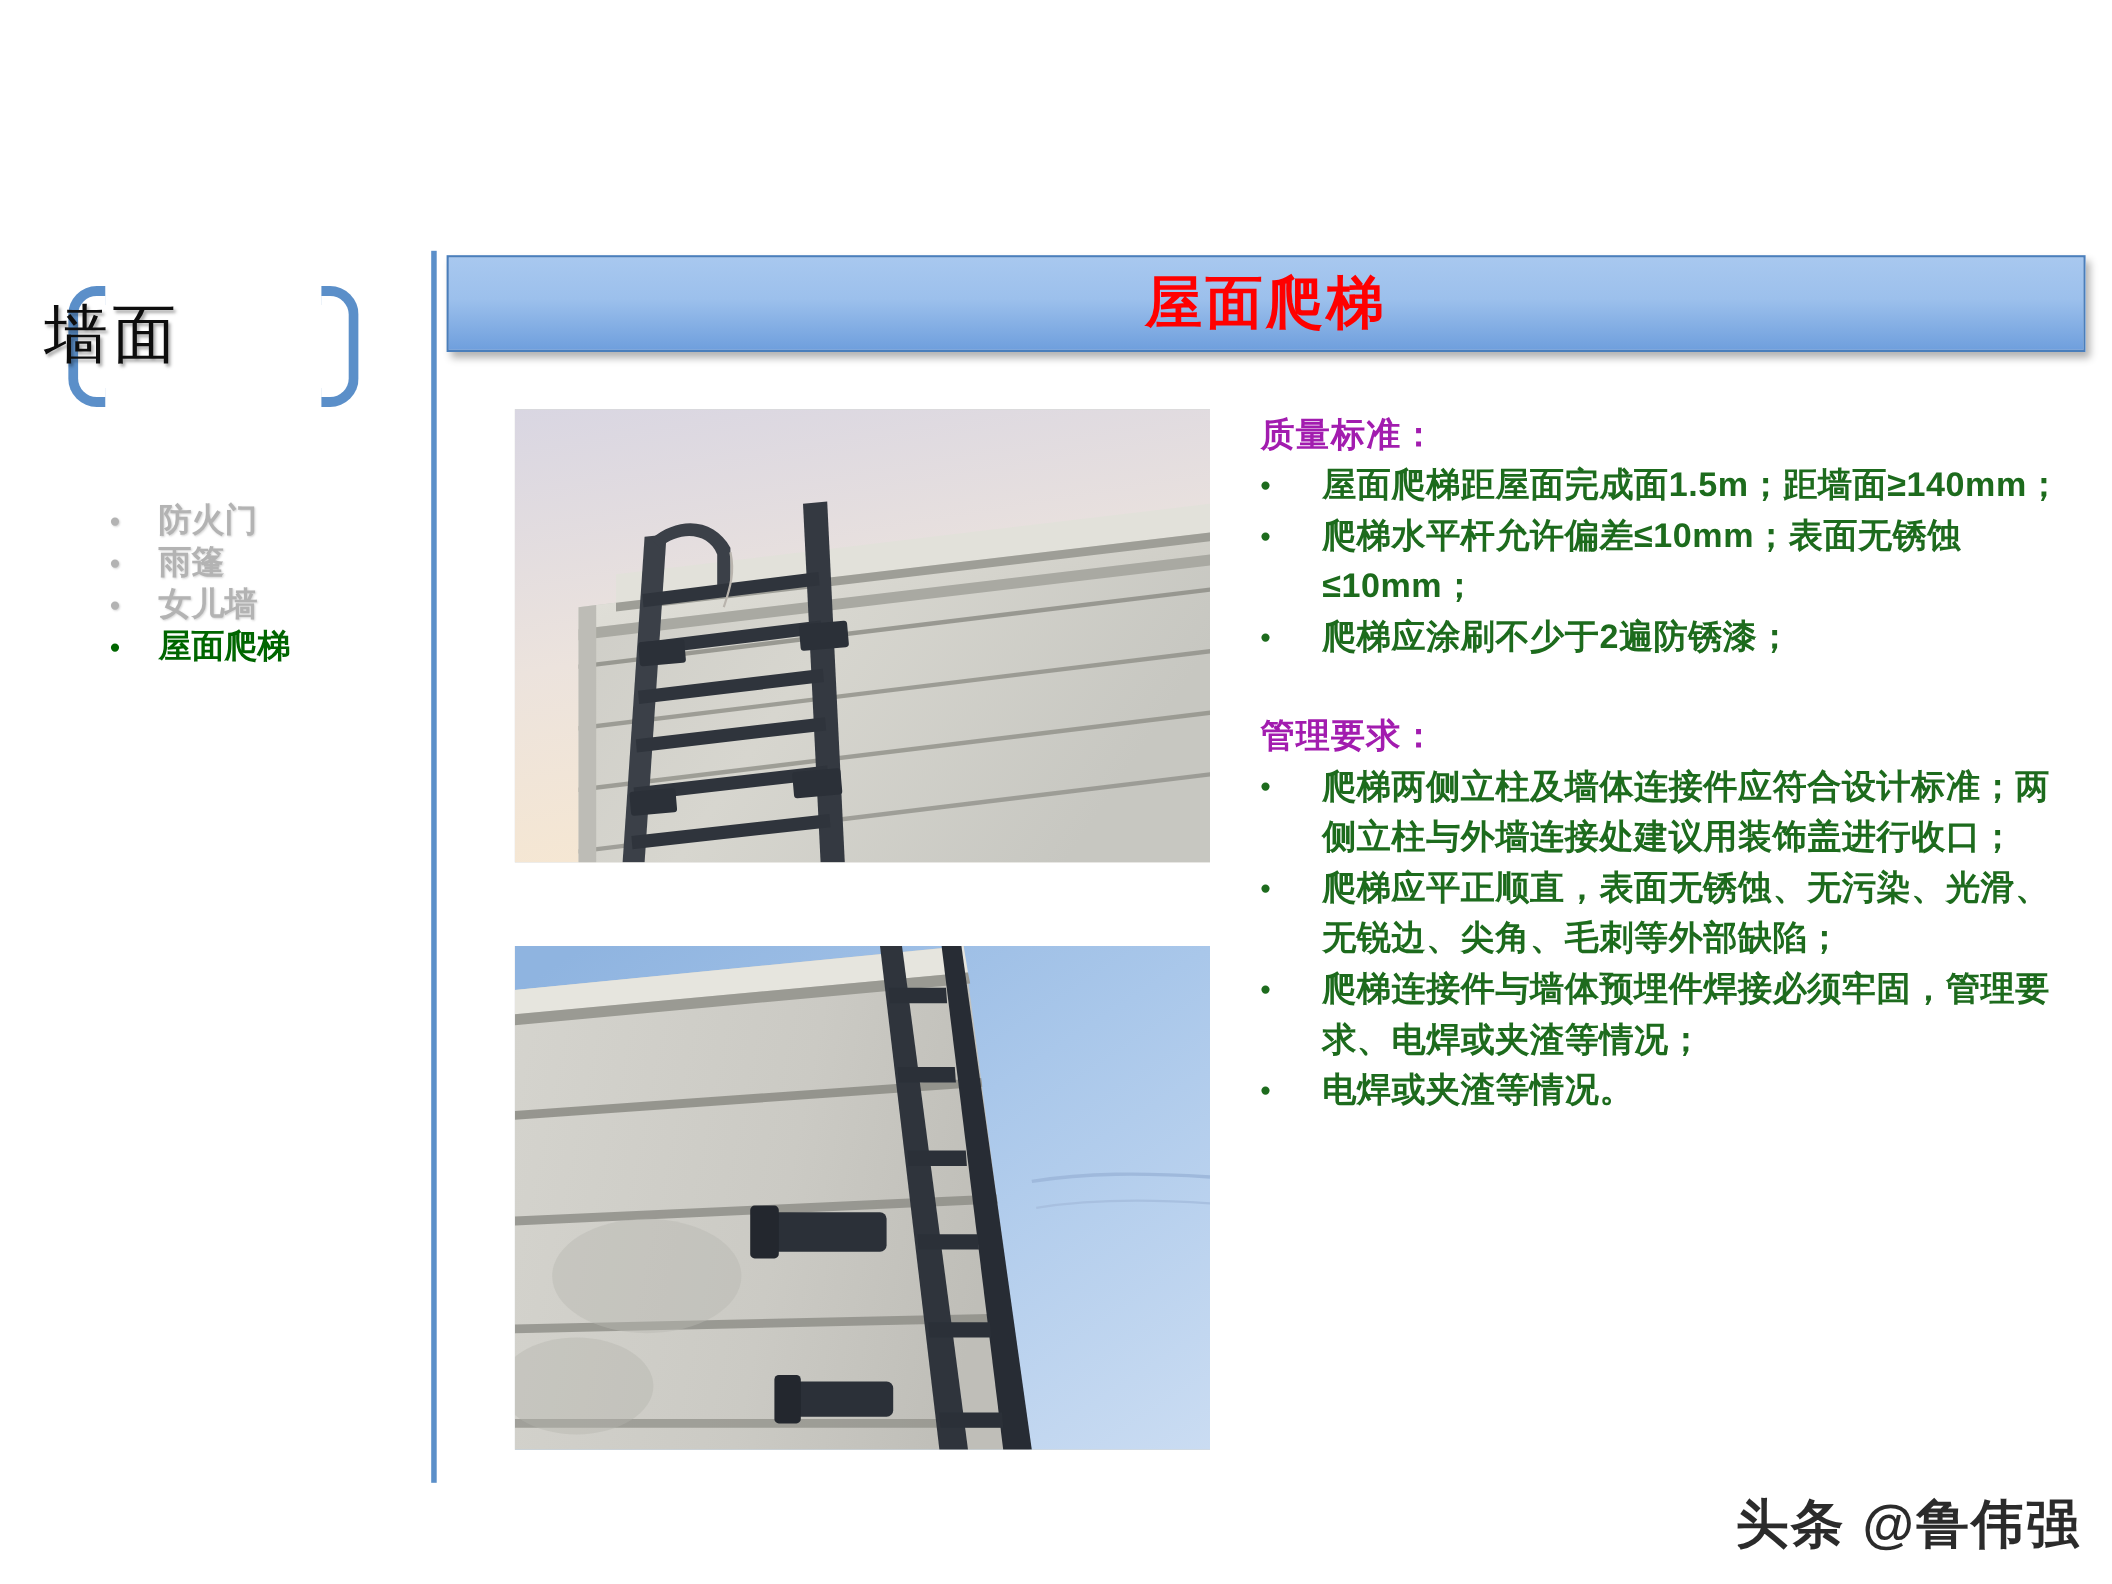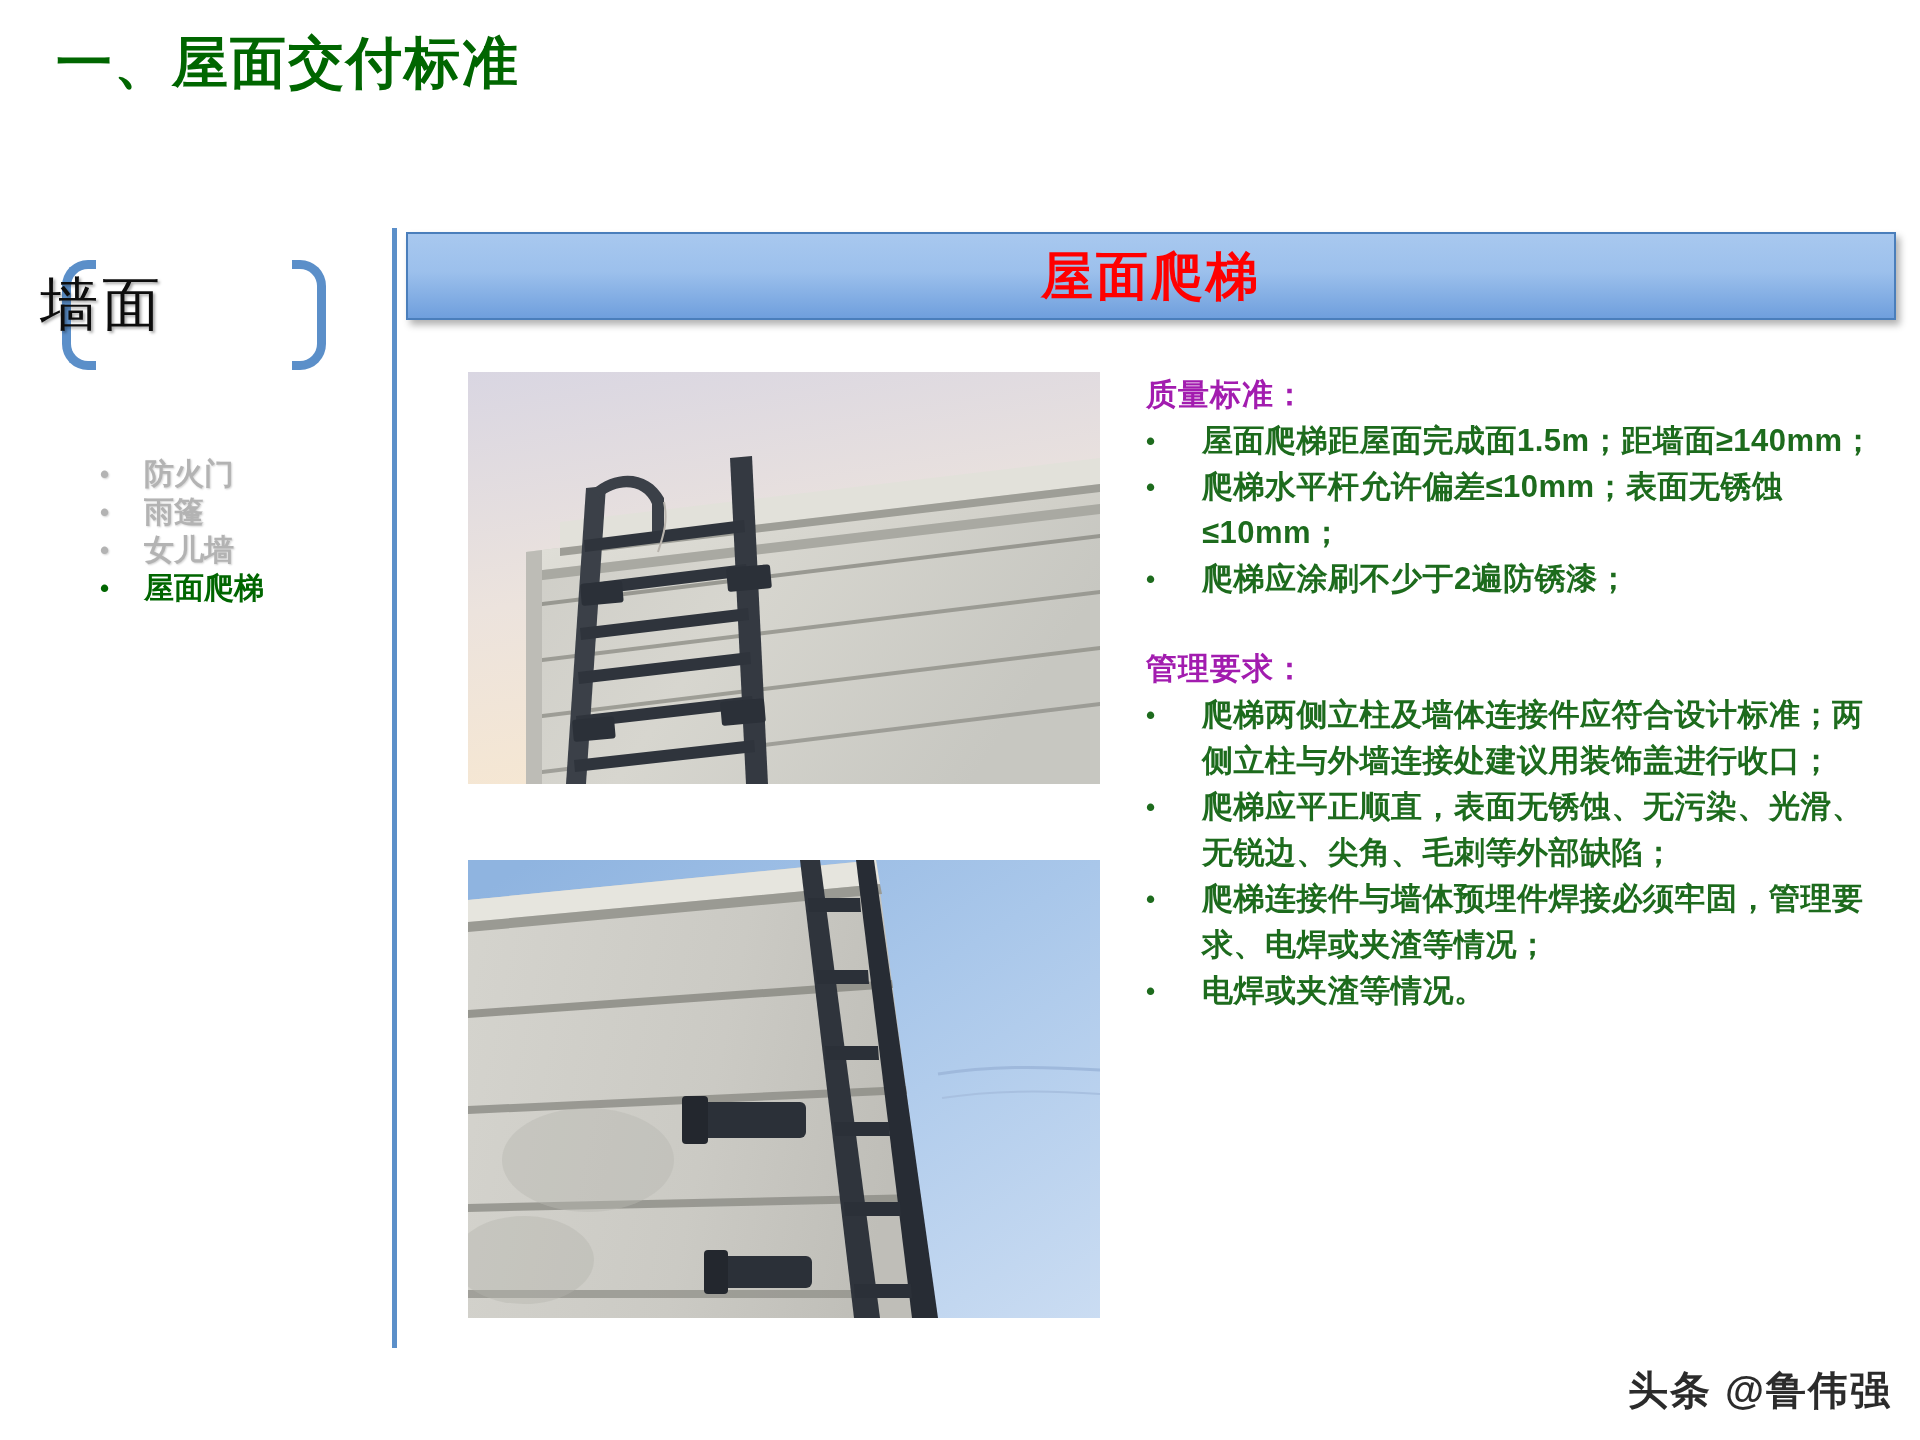--- a/index.html
+++ b/index.html
@@ -99,32 +99,31 @@
   }
   .txt-bullet .bdot {
     width: 56px; flex: 0 0 56px; font-size: 26px; line-height: 46px;
   }
   .txt-bullet .btext { flex: 1 1 auto; }
   .gap { height: 44px; }
 
   
   .watermark {
     position: absolute; right: 28px; bottom: 22px;
-    font-size: 40px; font-weight: 700; color: #1a1a1a;
+    font-size: 48px; font-weight: 700; color: #1a1a1a;
     letter-spacing: 2px;
     text-shadow: 0 1px 0 #fff, 1px 0 0 rgba(255,255,255,0.7);
     opacity: 0.92;
   }
 </style>
 </head>
 <body>
 
 <div class="slide">
 
-  <div class="slide-title">一、屋面交付标准</div>
 
   <div class="sidebar">
     <div class="brackets">
       <span class="bracket bracket-left"></span>
       <span class="bracket bracket-right"></span>
       <div class="section-word">墙面</div>
     </div>
 
     <div class="nav-list">
       <div class="nav-item">

